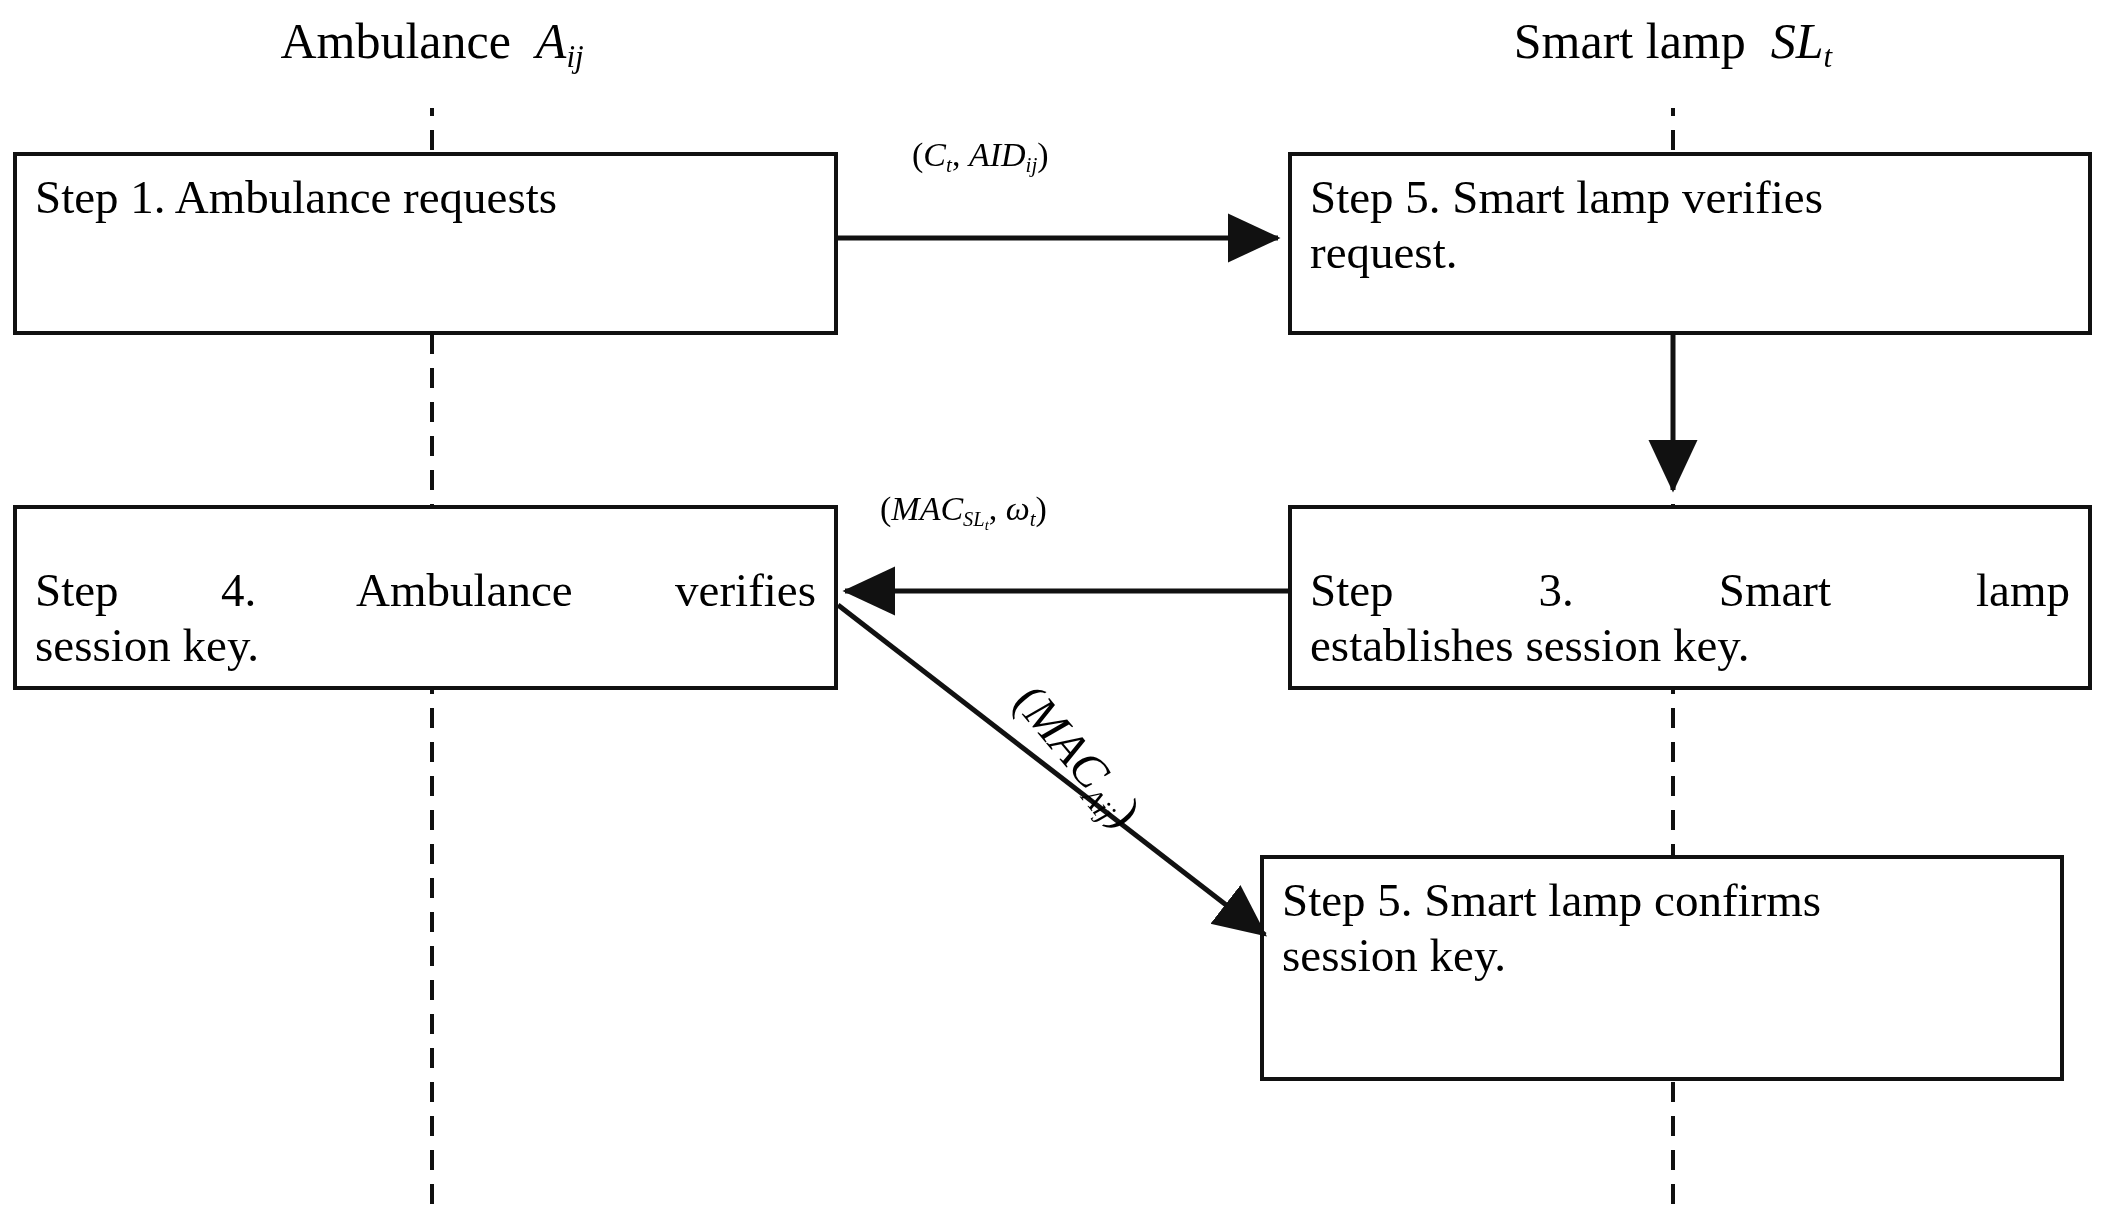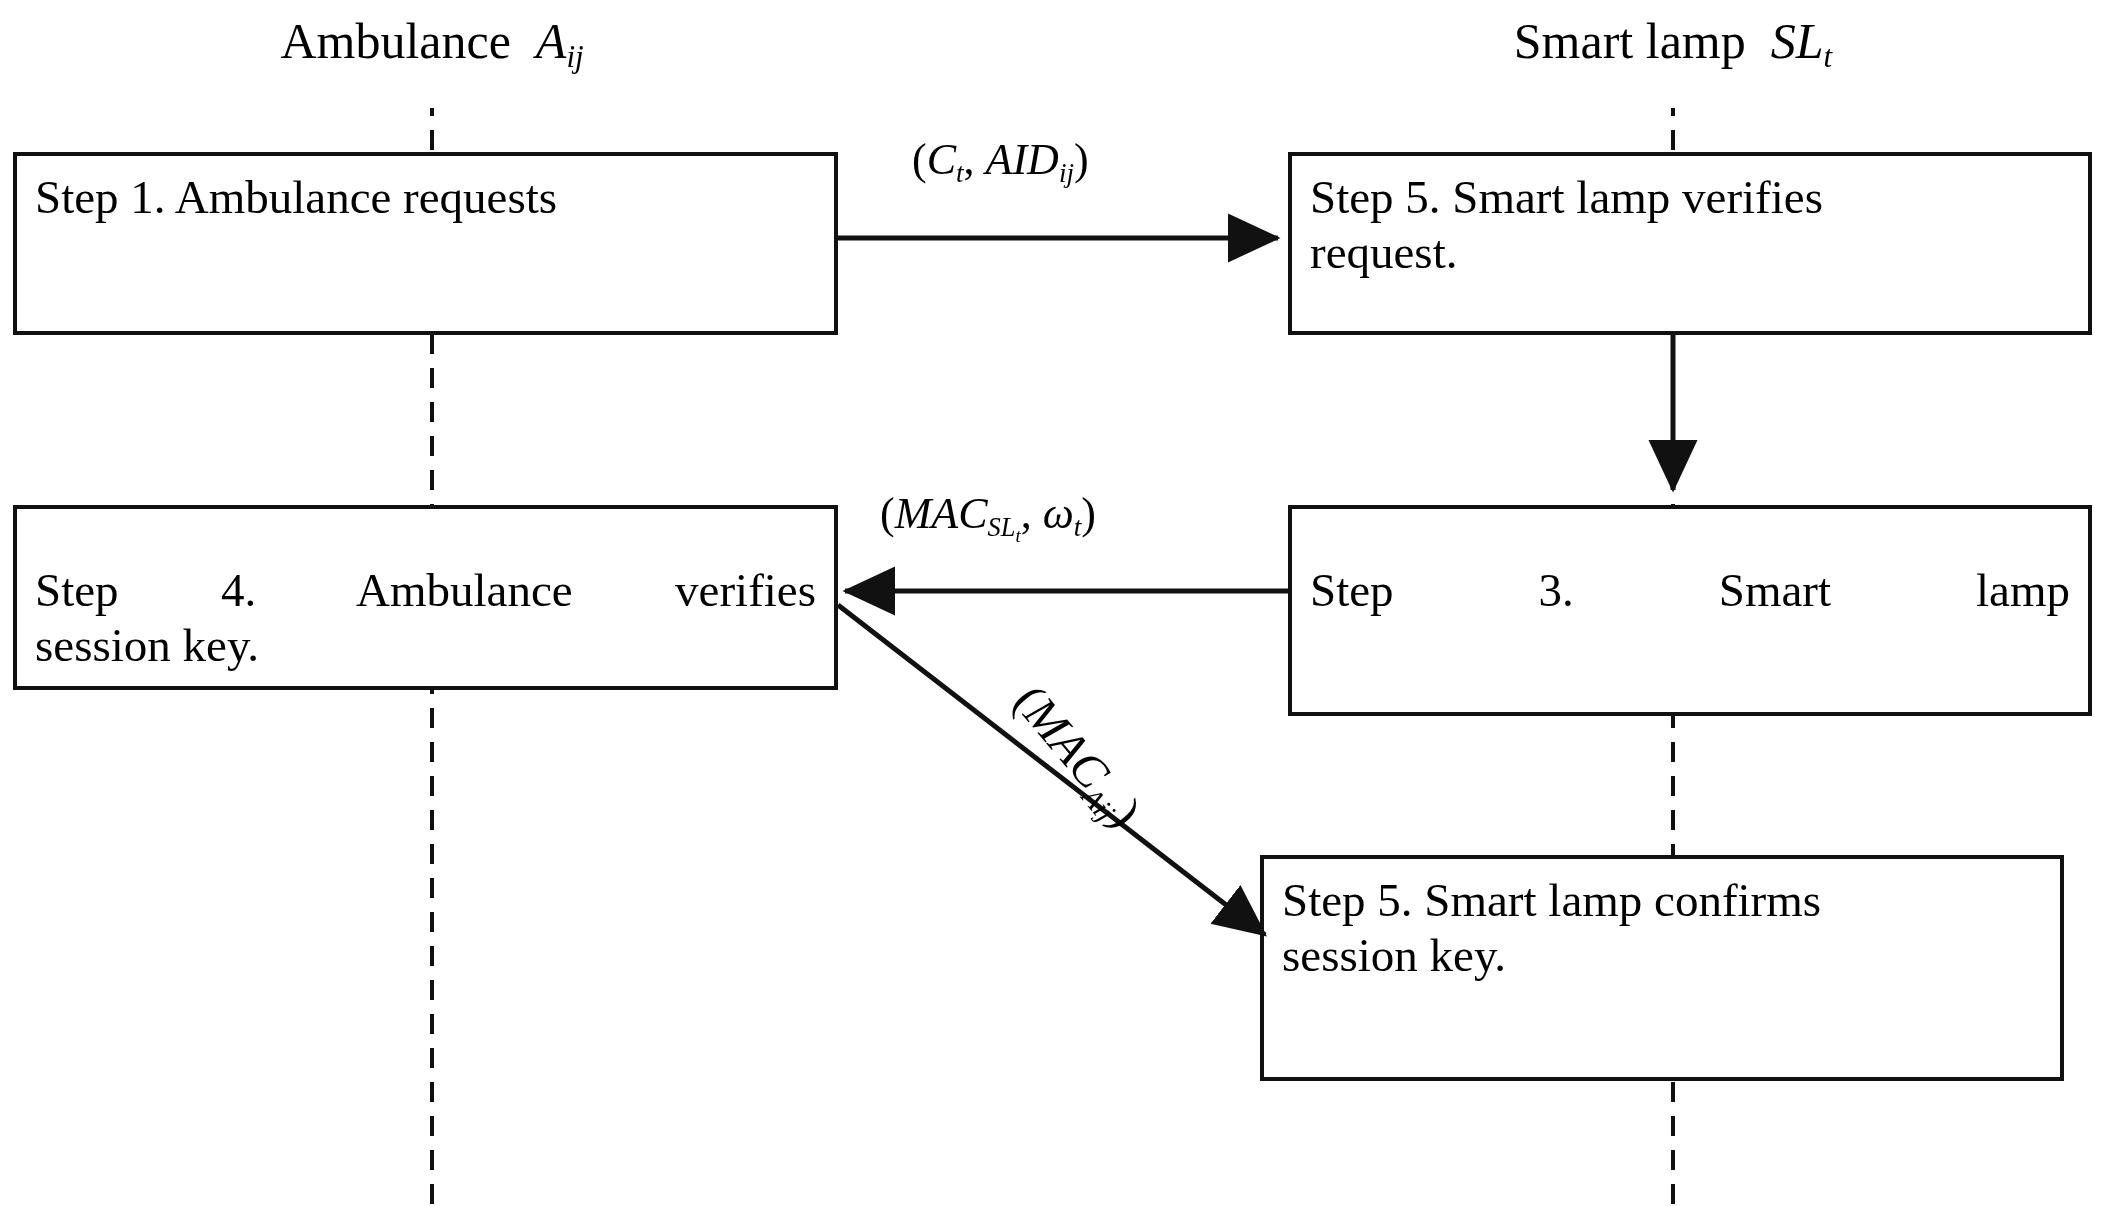--- a/index.html
+++ b/index.html
@@ -28,21 +28,21 @@
     position:absolute;box-sizing:border-box;
     border:4px solid #111;background:#fff;
     font-size:47px;line-height:1.18;
     padding:14px 18px 8px 18px;
   }
   .step-box.justify{text-align:justify;}
   .step-box.justify > .ln1{display:block;text-align:justify;text-align-last:justify;margin-top:40px;}
   .step-box .ln2{display:block;text-align:left;}
 
   .msg-label{
-    position:absolute;white-space:nowrap;font-size:44px;line-height:1;
+    position:absolute;white-space:nowrap;font-size:34px;line-height:1;
     font-style:italic;
   }
   .msg-label .rom{font-style:normal;}
 
   .diag-label{
     position:absolute;white-space:nowrap;font-size:48px;line-height:1;
     font-style:italic;transform-origin:left center;
   }
   .diag-label .rom{font-style:normal;}
 
@@ -68,22 +68,23 @@
 
   <div class="step-box" style="left:13px; top:152px; width:825px; height:183px;">
     <span class="ln1">Step 1. Ambulance requests</span>
   </div>
 
   <div class="step-box" style="left:1288px; top:152px; width:804px; height:183px;">
     <span class="ln1">Step 5. Smart lamp verifies</span>
     <span class="ln2">request.</span>
   </div>
 
-  <div class="step-box justify" style="left:1288px; top:505px; width:804px; height:211px;">
+  <div class="step-box justify" style="left:1288px; top:505px; width:804px; height:185px;">
     <span class="ln1">Step 3. Smart lamp</span>
+    <span class="ln2">establishes session key.</span>
   </div>
 
   <div class="step-box justify" style="left:13px; top:505px; width:825px; height:185px;">
     <span class="ln1">Step 4. Ambulance verifies</span>
     <span class="ln2">session key.</span>
   </div>
 
   <div class="step-box" style="left:1260px; top:855px; width:804px; height:226px;">
     <span class="ln1">Step 5. Smart lamp confirms</span>
     <span class="ln2">session key.</span>

